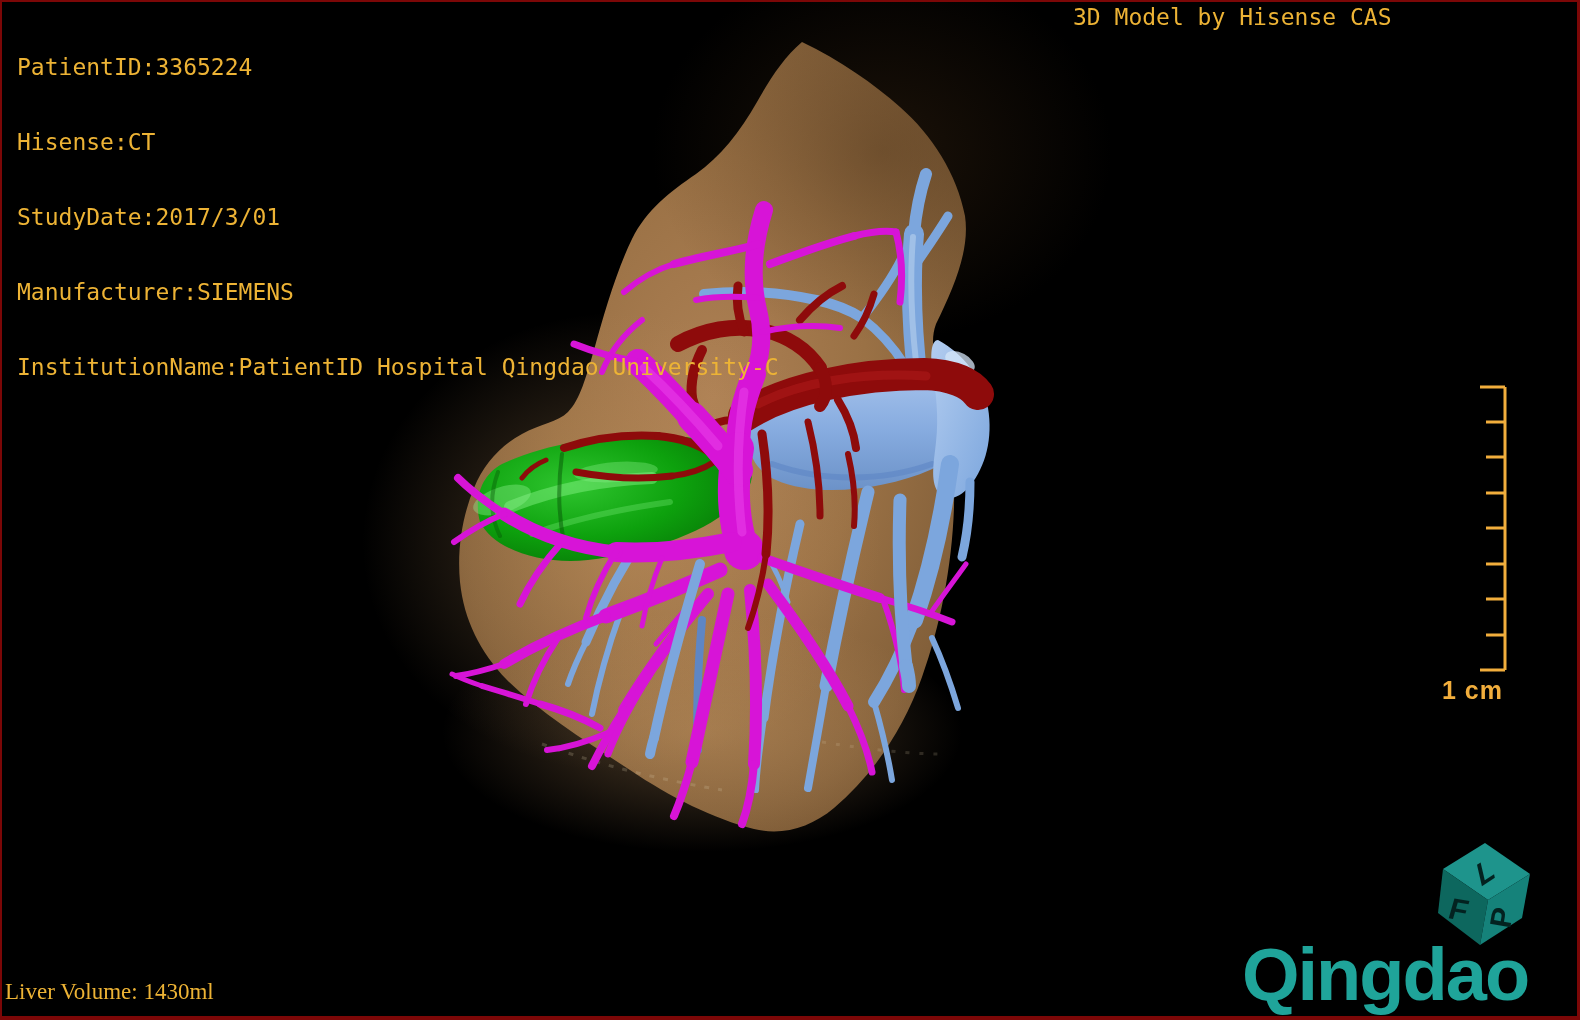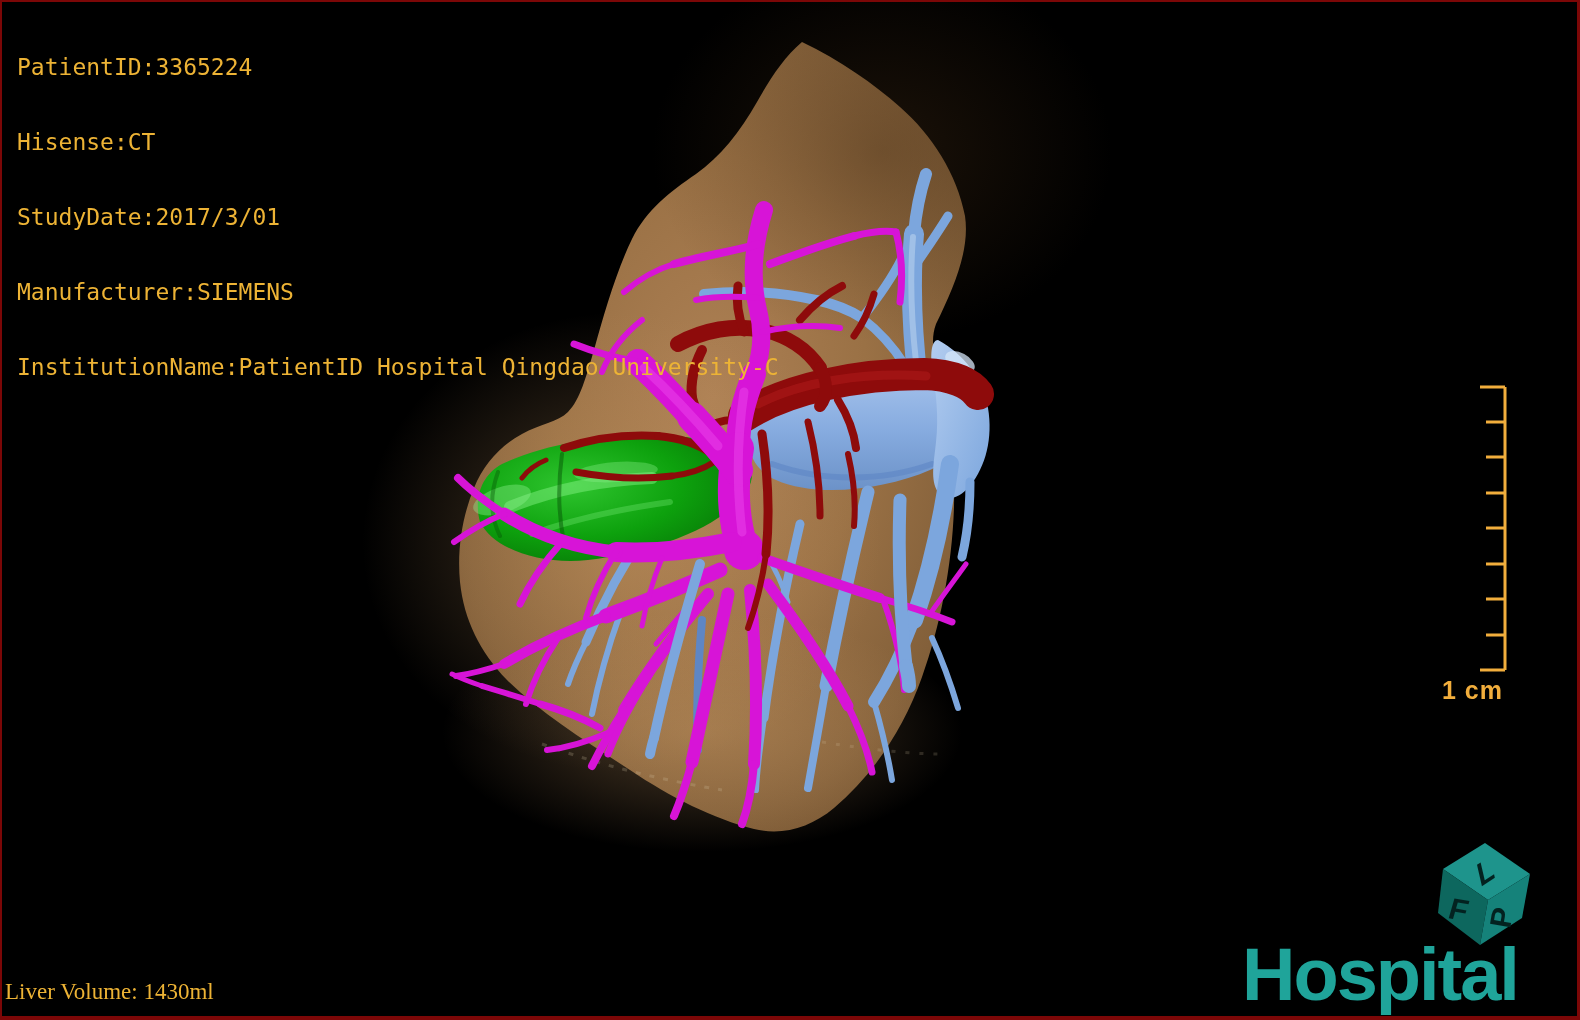--- a/index.html
+++ b/index.html
@@ -269,20 +269,21 @@
   </svg>
 
   <div id="info-block" class="overlay-text">
     <div>PatientID:3365224</div>
     <div>Hisense:CT</div>
     <div>StudyDate:2017/3/01</div>
     <div>Manufacturer:SIEMENS</div>
     <div>InstitutionName:PatientID Hospital Qingdao University-C</div>
   </div>
 
+  <div id="watermark" class="overlay-text">3D Model by Hisense CAS</div>
 
   <div id="volume" class="overlay-text">Liver Volume: 1430ml</div>
 
   <svg class="ruler-svg" viewBox="0 0 95 335">
     <g stroke="#f2ae3c" stroke-width="3">
       <line x1="65" y1="13" x2="65" y2="296"></line>
       <line x1="40" y1="13" x2="65" y2="13"></line>
       <line x1="46" y1="48" x2="65" y2="48"></line>
       <line x1="46" y1="83" x2="65" y2="83"></line>
       <line x1="46" y1="119" x2="65" y2="119"></line>
@@ -297,15 +298,15 @@
 
   <svg class="cube-svg" viewBox="0 0 150 130">
     <polygon points="63,13 108,44 66,70 21,39" fill="#1e948c"></polygon>
     <polygon points="21,39 66,70 58,115 16,83" fill="#0d675e"></polygon>
     <polygon points="66,70 108,44 100,88 58,115" fill="#15827a"></polygon>
     <text class="cube-letter" transform="translate(64,44) rotate(-33) skewX(-20)">L</text>
     <text class="cube-letter" transform="translate(36,82) rotate(10) skewX(-6)">F</text>
     <text class="cube-letter" transform="translate(82,88) rotate(-80)">P</text>
   </svg>
 
-  <div id="logo">Hospital</div>
+  <div id="logo">Qingdao</div>
 
 </div>
 
 </body></html>

